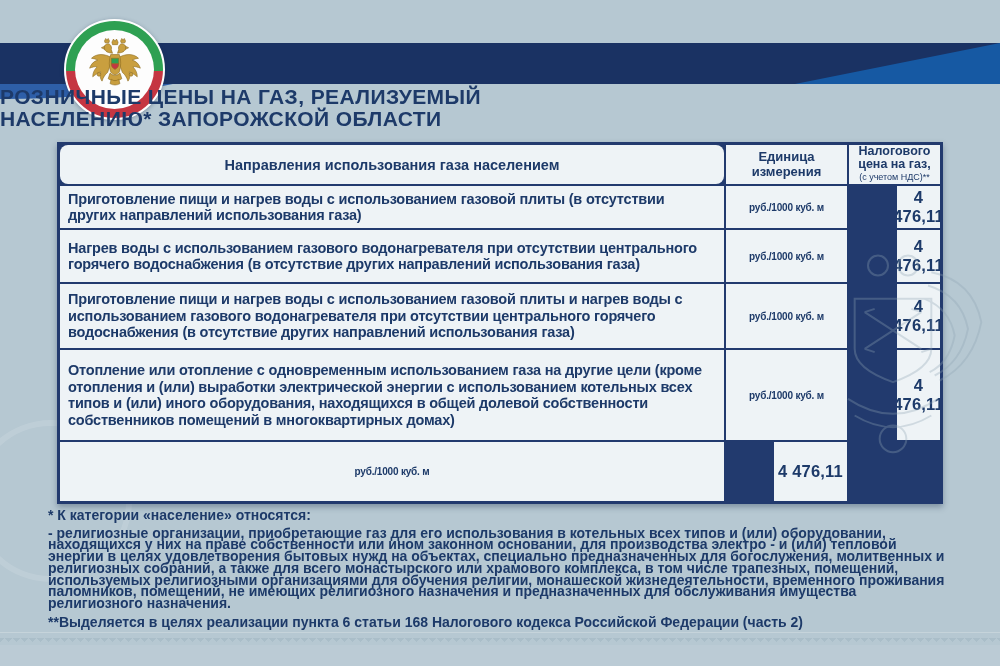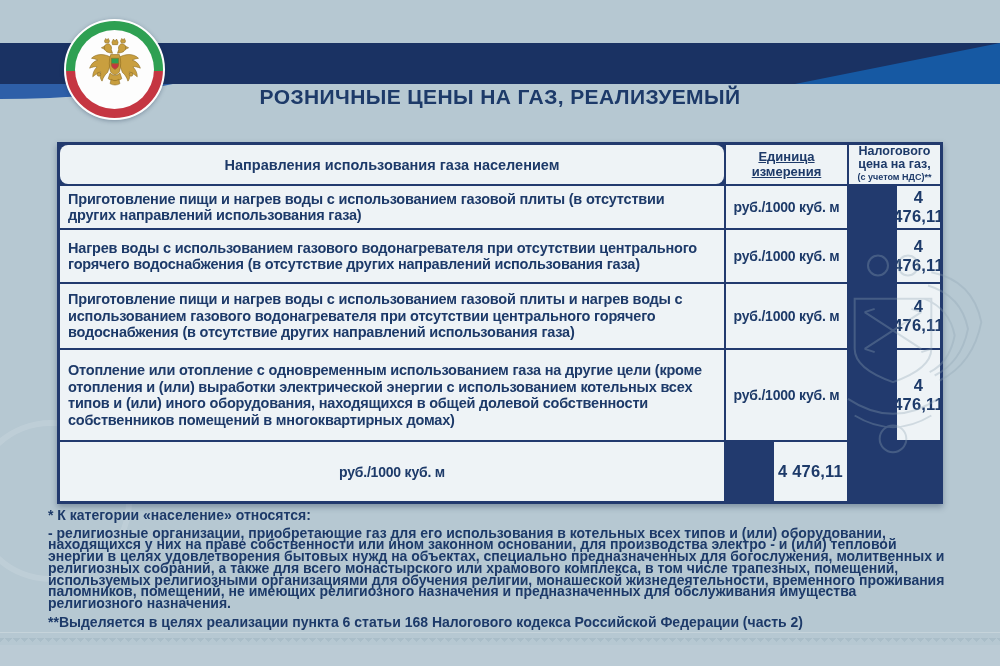--- a/index.html
+++ b/index.html
@@ -35,21 +35,21 @@
     box-shadow:0 1px 4px rgba(20,40,70,.35);
     display:flex;align-items:center;justify-content:center;
   }
   .emblem-inner{
     width:79px;height:79px;border-radius:50%;background:#fdfdfd;
     display:flex;align-items:center;justify-content:center;
   }
   .emblem-inner svg{width:62px;height:68px;}
   
   .title{
-    position:absolute;left:0;top:86px;width:1000px;text-align:center;
+    position:absolute;left:0;top:86px;width:1000px;text-align:left;
     color:var(--navy-text,#1d3a69);
     font-size:21px;font-weight:bold;line-height:22px;letter-spacing:.4px;
   }
   
   .tbl{
     position:absolute;left:57px;top:142px;width:886px;
     box-sizing:border-box;border:3px solid var(--border,#223a6e);
     background:var(--border,#223a6e);
     display:grid;
     grid-template-columns:1fr 121px 91px;
@@ -62,27 +62,27 @@
     color:var(--navy-text,#1d3a69);
     display:flex;align-items:center;
     font-weight:bold;
     overflow:hidden;
   }
   .cell.usage{
     padding:2px 8px;text-align:left;
     font-size:14.5px;line-height:16.5px;letter-spacing:-0.2px;
   }
   .cell.center{justify-content:center;text-align:center;}
-  .cell.unit{font-size:14px;white-space:nowrap;letter-spacing:-0.2px;text-align:center;}
+  .cell.unit{font-size:10px;white-space:nowrap;letter-spacing:-0.2px;text-align:center;}
   .cell.price{font-size:16.5px;letter-spacing:.2px;margin-left:48px;}
   .cell.th-main{font-size:14.5px;border-radius:8px;}
-  .cell.th-unit{font-size:13px;line-height:14.5px;text-decoration:underline;}
+  .cell.th-unit{font-size:13px;line-height:14.5px;}
   .th-price-wrap{display:flex;flex-direction:column;align-items:center;line-height:13px;}
   .th-price-main{font-size:12.5px;}
-  .th-price-sub{font-size:9px;font-weight:bold;}
+  .th-price-sub{font-size:9px;font-weight:normal;}
   
   .watermark{
     position:absolute;left:798px;top:233px;width:200px;height:245px;
     opacity:.32;pointer-events:none;
   }
   .bg-ring{
     position:absolute;border:6px solid rgba(255,255,255,.12);border-radius:50%;
     pointer-events:none;
   }
   .bg-ring.r1{left:-30px;top:420px;width:150px;height:150px;}
@@ -142,20 +142,21 @@
         <g stroke="#8f6f24" stroke-width="1">
           <path d="M44 36 h12 v9 h-12 z" fill="#2ea052"></path>
           <path d="M44 45 c0 5 2 7 6 9 4 -2 6 -4 6 -9 z" fill="#c53642"></path>
         </g>
       </svg>
     </div>
   </div>
 
   <div class="title">
     <div>РОЗНИЧНЫЕ ЦЕНЫ НА ГАЗ, РЕАЛИЗУЕМЫЙ</div>
+    <div>НАСЕЛЕНИЮ* ЗАПОРОЖСКОЙ ОБЛАСТИ</div>
   </div>
 
   <div class="tbl">
 
     <div class="cell center th-main">Направления использования газа населением</div>
     <div class="cell center th-unit">Единица измерения</div>
     <div class="cell center">
       <div class="th-price-wrap">
         <span class="th-price-main">Налогового цена на газ,</span>
         <span class="th-price-sub">(с учетом НДС)**</span>

